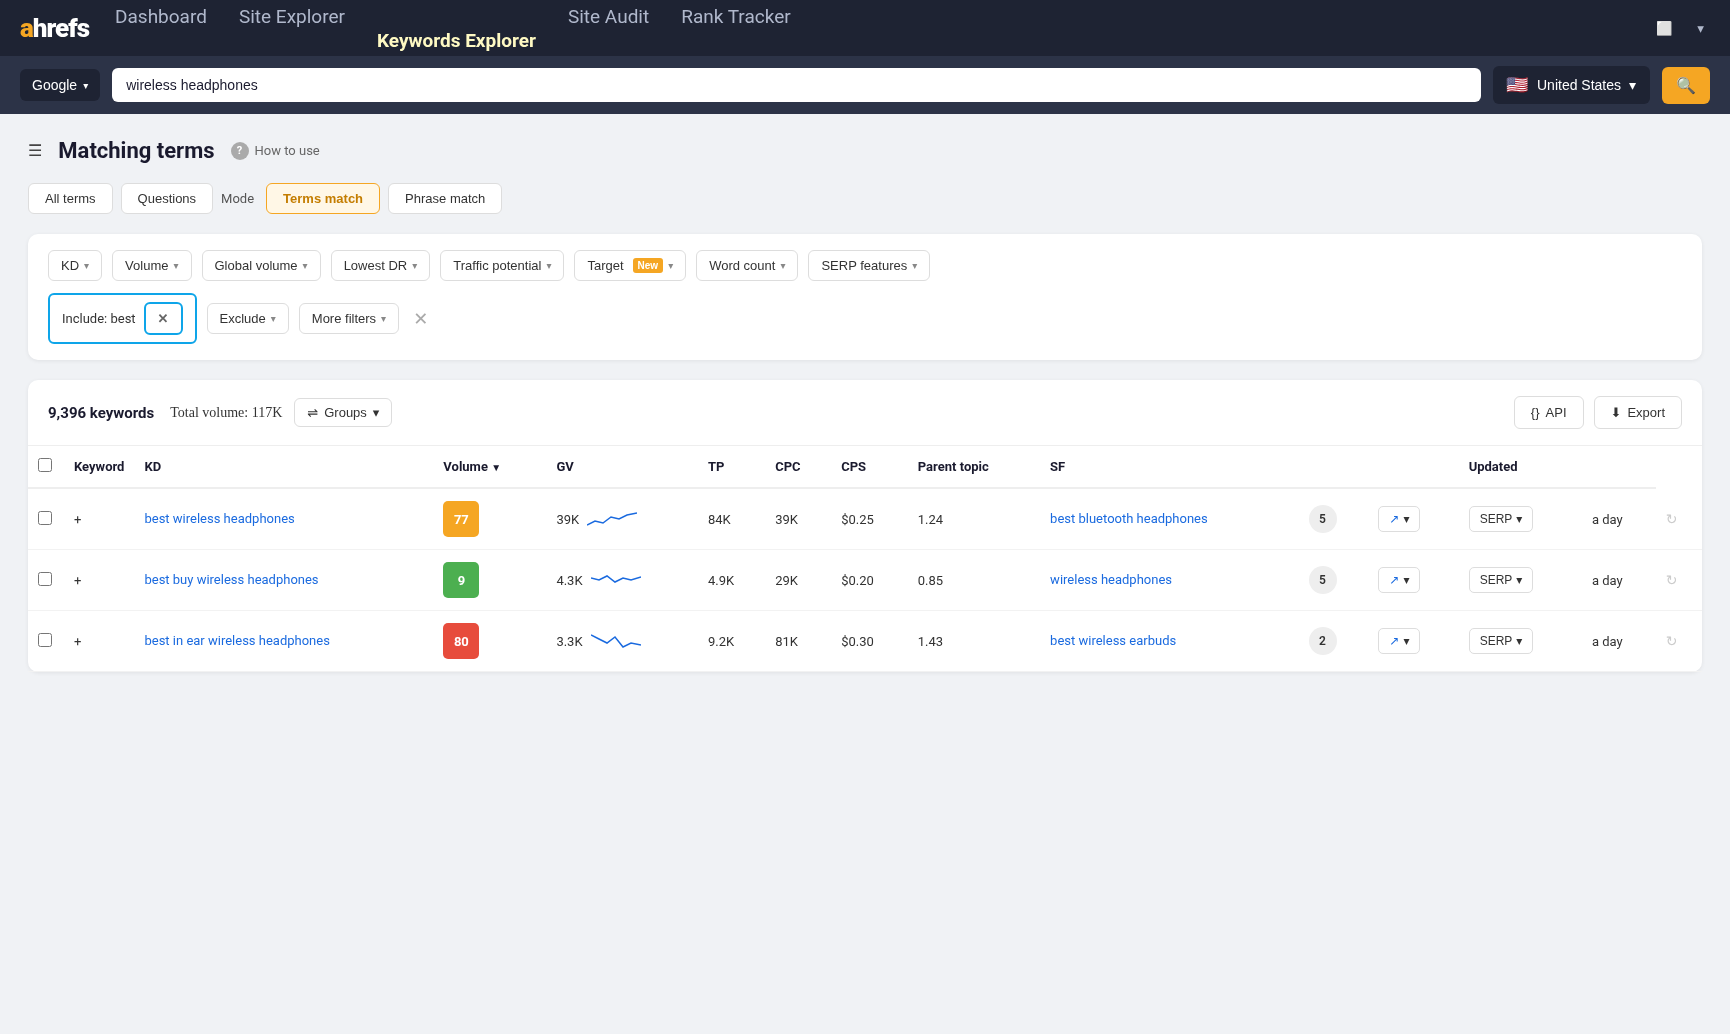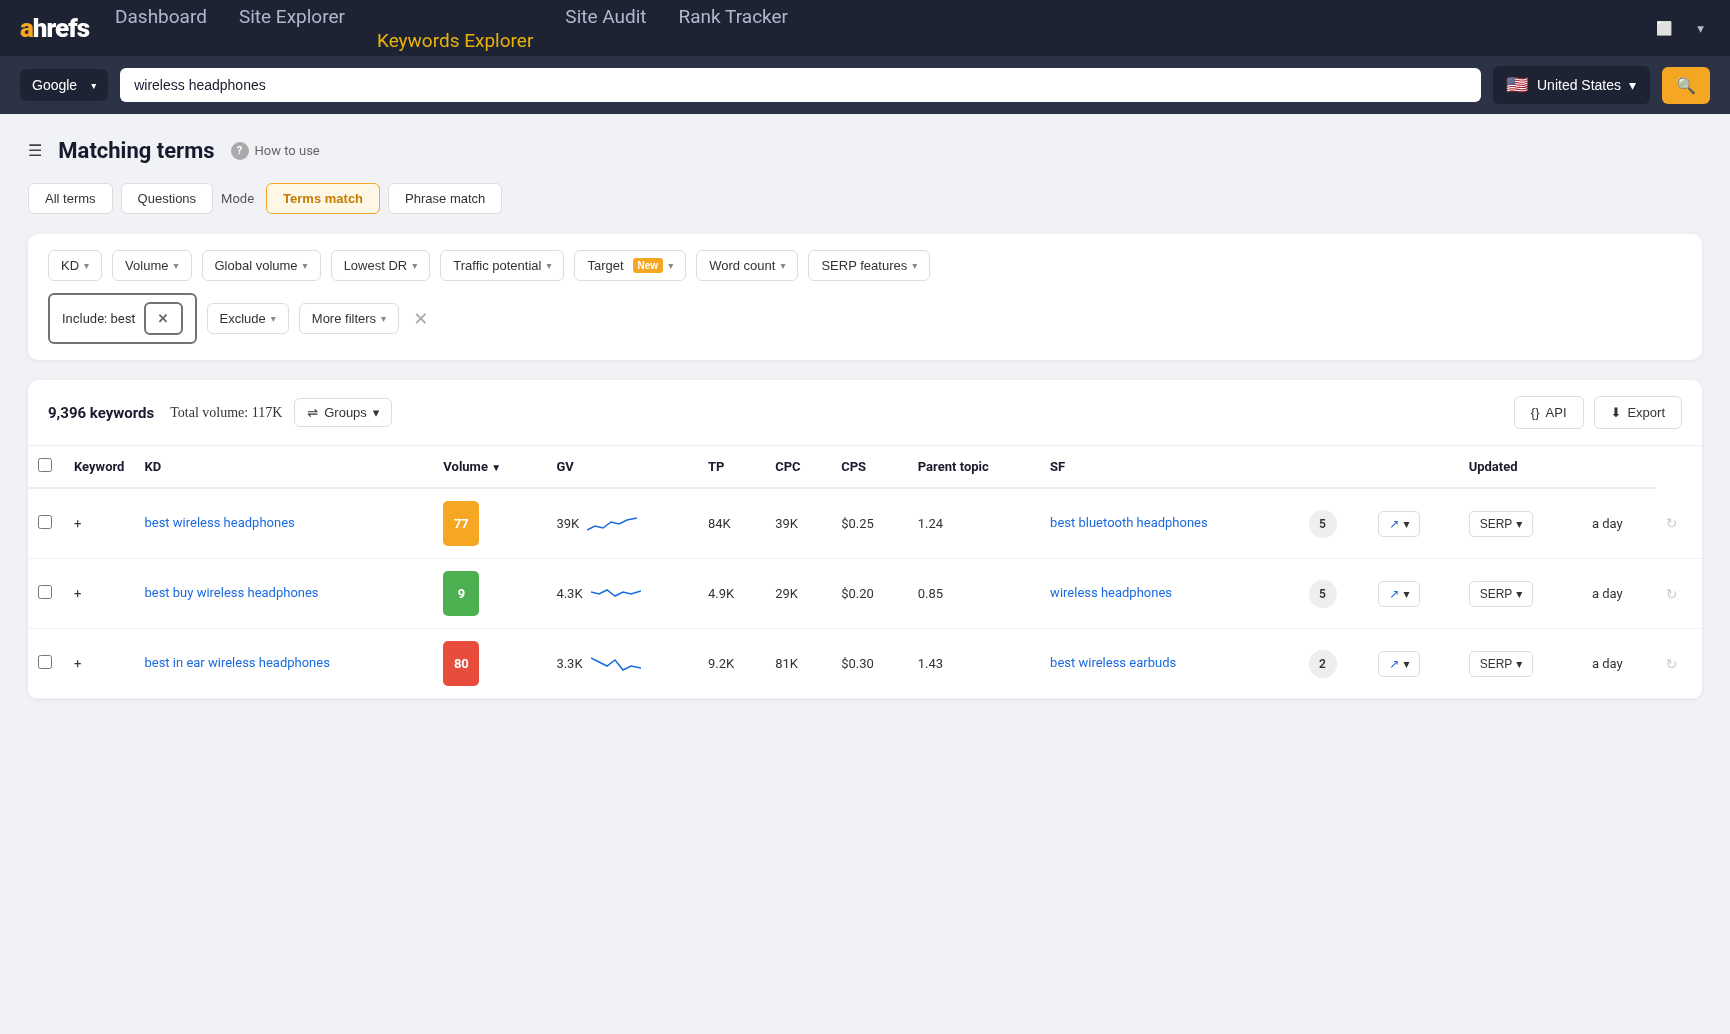--- a/index.html
+++ b/index.html
@@ -4,27 +4,27 @@
   <style>
     * { box-sizing: border-box; margin: 0; padding: 0; }
     body { font-family: -apple-system, BlinkMacSystemFont, 'Segoe UI', Roboto, sans-serif; background: #f0f2f5; font-size: 14px; color: #1a1a2e; }
 
     
     .nav { background: #1e2333; display: flex; align-items: center; padding: 0 20px; height: 56px; }
     .nav-logo { color: #f5a623; font-size: 26px; font-weight: 900; margin-right: 12px; letter-spacing: -1px; }
     .nav-logo span { color: white; }
     .nav-links { display: flex; gap: 4px; flex: 1; }
     .nav-link { color: #b0b8cc; font-size: 19px; padding: 8px 14px; cursor: pointer; text-decoration: none; }
-    .nav-link.active { color: #eab308; font-weight: 400; margin-top: 24px; }
+    .nav-link.active { color: #fef9c3; font-weight: 700; margin-top: 24px; }
     .nav-right { display: flex; align-items: center; gap: 12px; margin-left: auto; }
     .nav-icon-btn { color: #b0b8cc; background: none; border: none; cursor: pointer; padding: 6px; }
 
     
     .search-bar { background: #2c3347; display: flex; align-items: center; padding: 10px 20px; gap: 12px; }
-    .engine-select { display: flex; align-items: center; gap: 14px; background: #1e2333; color: white; border: none; padding: 8px 12px; border-radius: 6px; cursor: pointer; font-size: 14px; white-space: nowrap; }
+    .engine-select { display: flex; align-items: center; gap: 6px; background: #1e2333; color: white; border: none; padding: 8px 12px; border-radius: 6px; cursor: pointer; font-size: 14px; white-space: nowrap; }
     .engine-select .chevron { font-size: 10px; }
     .search-input { flex: 1; background: white; border: none; padding: 9px 14px; border-radius: 6px; font-size: 14px; color: #1a1a2e; outline: none; }
     .country-select { display: flex; align-items: center; gap: 8px; background: #1e2333; color: white; border: none; padding: 8px 14px; border-radius: 6px; cursor: pointer; font-size: 14px; white-space: nowrap; }
     .flag { font-size: 18px; }
     .search-btn { background: #f5a623; border: none; color: white; padding: 9px 14px; border-radius: 6px; cursor: pointer; font-size: 16px; }
 
     
     .main { padding: 24px 28px; }
     .page-header { display: flex; align-items: center; gap: 16px; margin-bottom: 20px; }
     .menu-icon { cursor: pointer; font-size: 16px; color: #444; }
@@ -37,41 +37,41 @@
     .tab { padding: 7px 16px; border-radius: 6px; border: 1px solid #ddd; background: white; color: #333; font-size: 13px; cursor: pointer; }
     .tab.active { background: #fff7e6; border-color: #f5a623; color: #c47d00; font-weight: 600; border-radius: 6px; }
     .tab-mode-label { color: #555; font-size: 13px; margin-right: 4px; }
 
     
     .filters-section { background: white; border-radius: 10px; padding: 16px 20px; margin-bottom: 20px; box-shadow: 0 1px 4px rgba(0,0,0,0.07); }
     .filter-row { display: flex; align-items: center; gap: 10px; flex-wrap: wrap; margin-bottom: 12px; }
     .filter-row:last-child { margin-bottom: 0; }
     .filter-btn { display: flex; align-items: center; gap: 5px; padding: 7px 12px; border: 1px solid #ddd; border-radius: 6px; background: white; color: #333; font-size: 13px; cursor: pointer; white-space: nowrap; }
     .filter-btn .chevron { font-size: 10px; color: #888; }
-    .include-filter { display: flex; align-items: center; gap: 8px; padding: 7px 12px; border: 2px solid #737373; border-radius: 6px; background: white; color: #333; font-size: 13px; }
+    .include-filter { display: flex; align-items: center; gap: 8px; padding: 7px 12px; border: 2px solid #0ea5e9; border-radius: 6px; background: white; color: #333; font-size: 13px; }
     .include-filter .x-btn { cursor: pointer; color: #666; font-size: 13px; font-weight: 700; }
     .clear-all-btn { color: #aaa; cursor: pointer; font-size: 18px; padding: 4px; background: none; border: none; }
 
     
     .results-section { background: white; border-radius: 10px; box-shadow: 0 1px 4px rgba(0,0,0,0.07); }
     .results-header { display: flex; align-items: center; padding: 16px 20px; border-bottom: 1px solid #eee; }
     .results-count { font-weight: 700; font-size: 15px; margin-right: 16px; }
     .results-volume { font-size: 14px; color: #333; margin-right: 12px; font-family: Liberation Serif, serif; }
     .groups-btn { display: flex; align-items: center; gap: 6px; padding: 6px 12px; border: 1px solid #ddd; border-radius: 6px; background: white; color: #333; font-size: 13px; cursor: pointer; }
     .results-actions { margin-left: auto; display: flex; gap: 10px; }
     .action-btn { display: flex; align-items: center; gap: 6px; padding: 8px 16px; border: 1px solid #ddd; border-radius: 6px; background: white; color: #333; font-size: 13px; cursor: pointer; font-weight: 500; }
 
     
     .table { width: 100%; border-collapse: collapse; }
     .table th { padding: 12px 10px; text-align: left; font-weight: 700; font-size: 13px; color: #1a1a2e; border-bottom: 2px solid #eee; background: white; }
     .table td { padding: 12px 10px; font-size: 13px; color: #333; border-bottom: 1px solid #f2f2f2; vertical-align: middle; }
     .checkbox-cell { width: 36px; }
     .add-cell { width: 28px; color: #aaa; cursor: pointer; font-size: 16px; }
     .keyword-link { color: #1a6adf; text-decoration: none; font-size: 13px; font-weight: 400; line-height: 1.4; text-align: right; }
-    .kd-badge { display: inline-flex; align-items: center; justify-content: center; width: 36px; height: 45px; border-radius: 5px; color: white; font-weight: 700; font-size: 13px; }
+    .kd-badge { display: inline-flex; align-items: center; justify-content: center; width: 36px; height: 36px; border-radius: 5px; color: white; font-weight: 700; font-size: 13px; }
     .kd-orange { background: #f5a623; }
     .kd-green { background: #4caf50; }
     .kd-red { background: #e74c3c; }
     .parent-topic-link { color: #1a6adf; text-decoration: none; font-size: 13px; line-height: 1.4; }
     .sf-badge { display: inline-flex; align-items: center; justify-content: center; width: 28px; height: 28px; border-radius: 50%; background: #eee; color: #333; font-size: 12px; font-weight: 600; }
     .serp-dropdown { display: flex; align-items: center; gap: 4px; padding: 5px 10px; border: 1px solid #ddd; border-radius: 5px; background: white; color: #333; font-size: 12px; cursor: pointer; }
     .updated-cell { color: #888; font-size: 12px; white-space: nowrap; }
     .refresh-btn { color: #ccc; cursor: pointer; font-size: 14px; background: none; border: none; }
     .volume-cell { display: flex; align-items: center; gap: 8px; }
     .mini-chart { width: 50px; height: 24px; }

